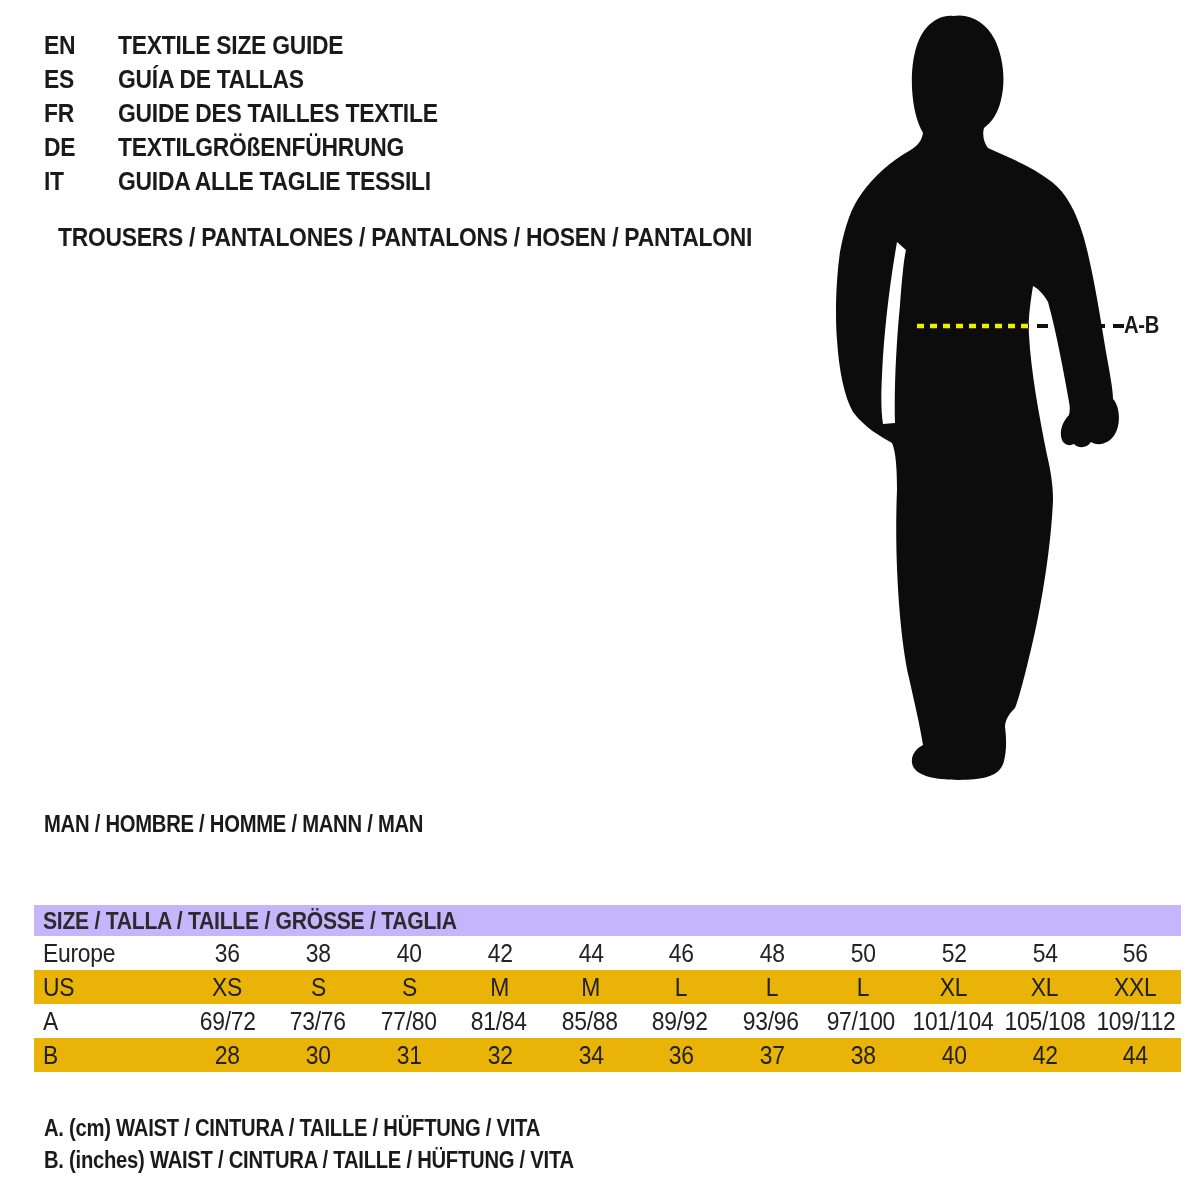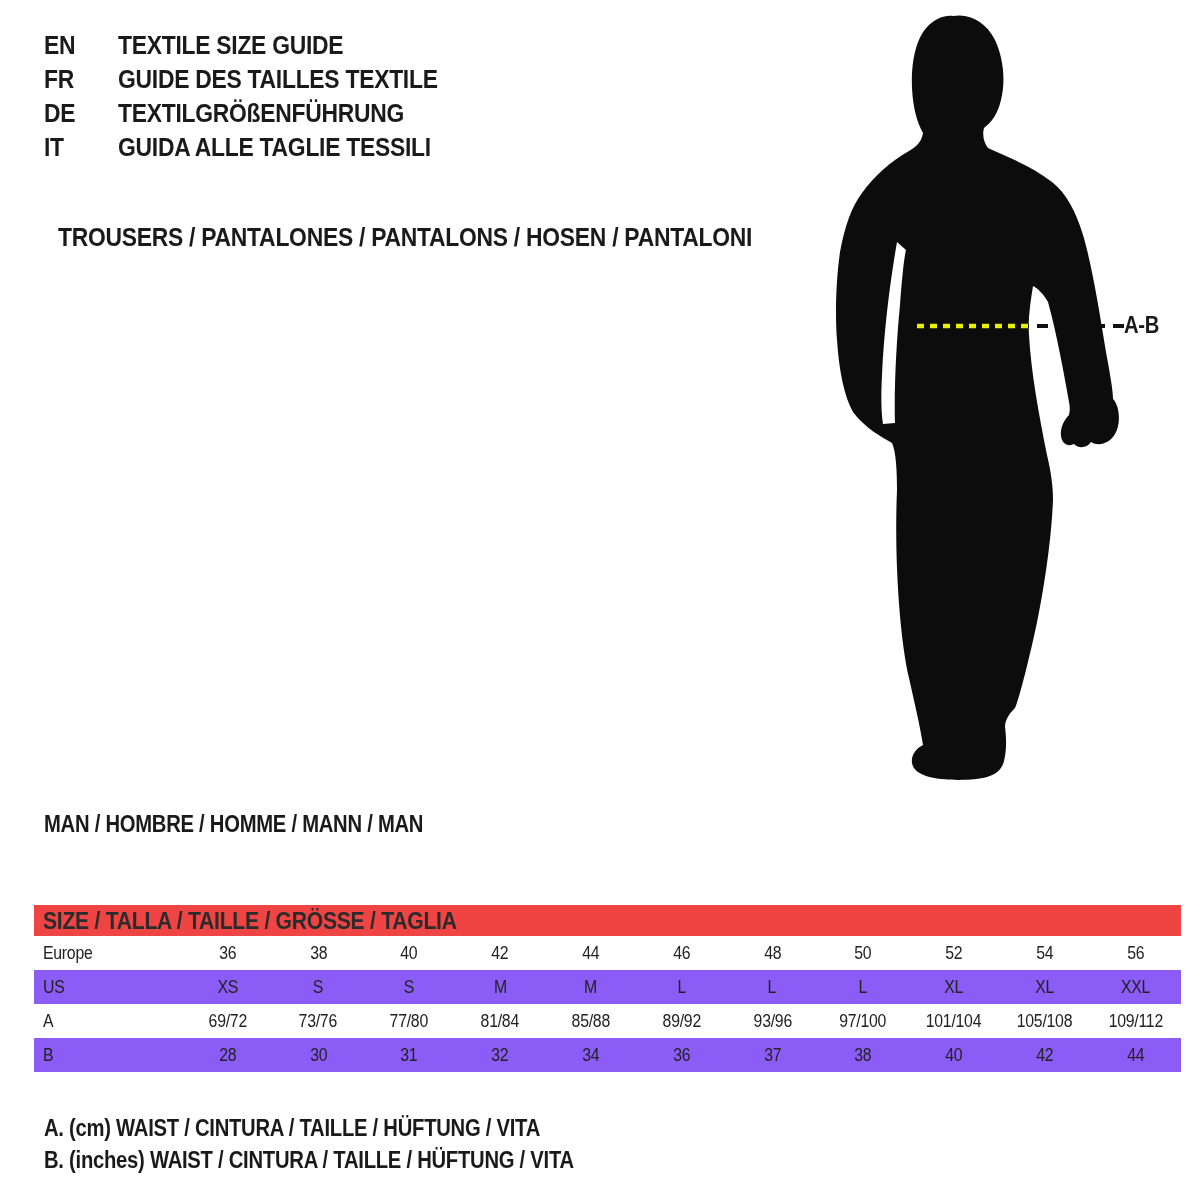--- a/index.html
+++ b/index.html
@@ -21,43 +21,47 @@
   .lang-code { width:74px; flex:0 0 74px; }
   
   .garment-heading { position:absolute; left:44px; top:222px; font-size:26px; font-weight:700;margin-left:14px; }
   .section-heading { position:absolute; left:44px; top:811px; font-size:23px; font-weight:700; }
   
   .figure { position:absolute; left:820px; top:0px; width:380px; height:800px; }
   .ab-label { position:absolute; left:1124px; top:312px; font-size:23px; font-weight:700; }
   
   .size-table { position:absolute; left:34px; top:905px; width:1147px; }
   .thead {
-    height:31px; background:#ef4444; display:flex; align-items:center;
+    height:31px; background:#c4b5fd; display:flex; align-items:center;
     padding-left:9px; box-sizing:border-box; font-size:24px; font-weight:700; color:#2b2b2b;
   }
   .trow {
     display:grid; grid-template-columns:148px repeat(11, 1fr);
-    height:34px; align-items:center; font-size:18px; font-weight:400; color:#222;
-  }
-  .trow.alt { background:#8b5cf6; }
+    height:34px; align-items:center; font-size:26px; font-weight:400; color:#222;
+  }
+  .trow.alt { background:#eab308; }
   .trow .rlabel { padding-left:9px; text-align:left; }
   .trow .tcell { text-align:center; }
   
   .footnotes { position:absolute; left:44px; top:1112px; }
   .footnote { height:32px; display:flex; align-items:center; font-size:23px; font-weight:700; }
 </style>
 </head>
 <body>
 
 <div class="canvas">
 
   <div class="lang-block">
     <div class="lang-row">
       <span class="lang-code cond">EN</span>
       <span class="cond">TEXTILE SIZE GUIDE</span>
+    </div>
+    <div class="lang-row">
+      <span class="lang-code cond">ES</span>
+      <span class="cond">GUÍA DE TALLAS</span>
     </div>
     <div class="lang-row">
       <span class="lang-code cond">FR</span>
       <span class="cond">GUIDE DES TAILLES TEXTILE</span>
     </div>
     <div class="lang-row">
       <span class="lang-code cond">DE</span>
       <span class="cond">TEXTILGRÖßENFÜHRUNG</span>
     </div>
     <div class="lang-row">

